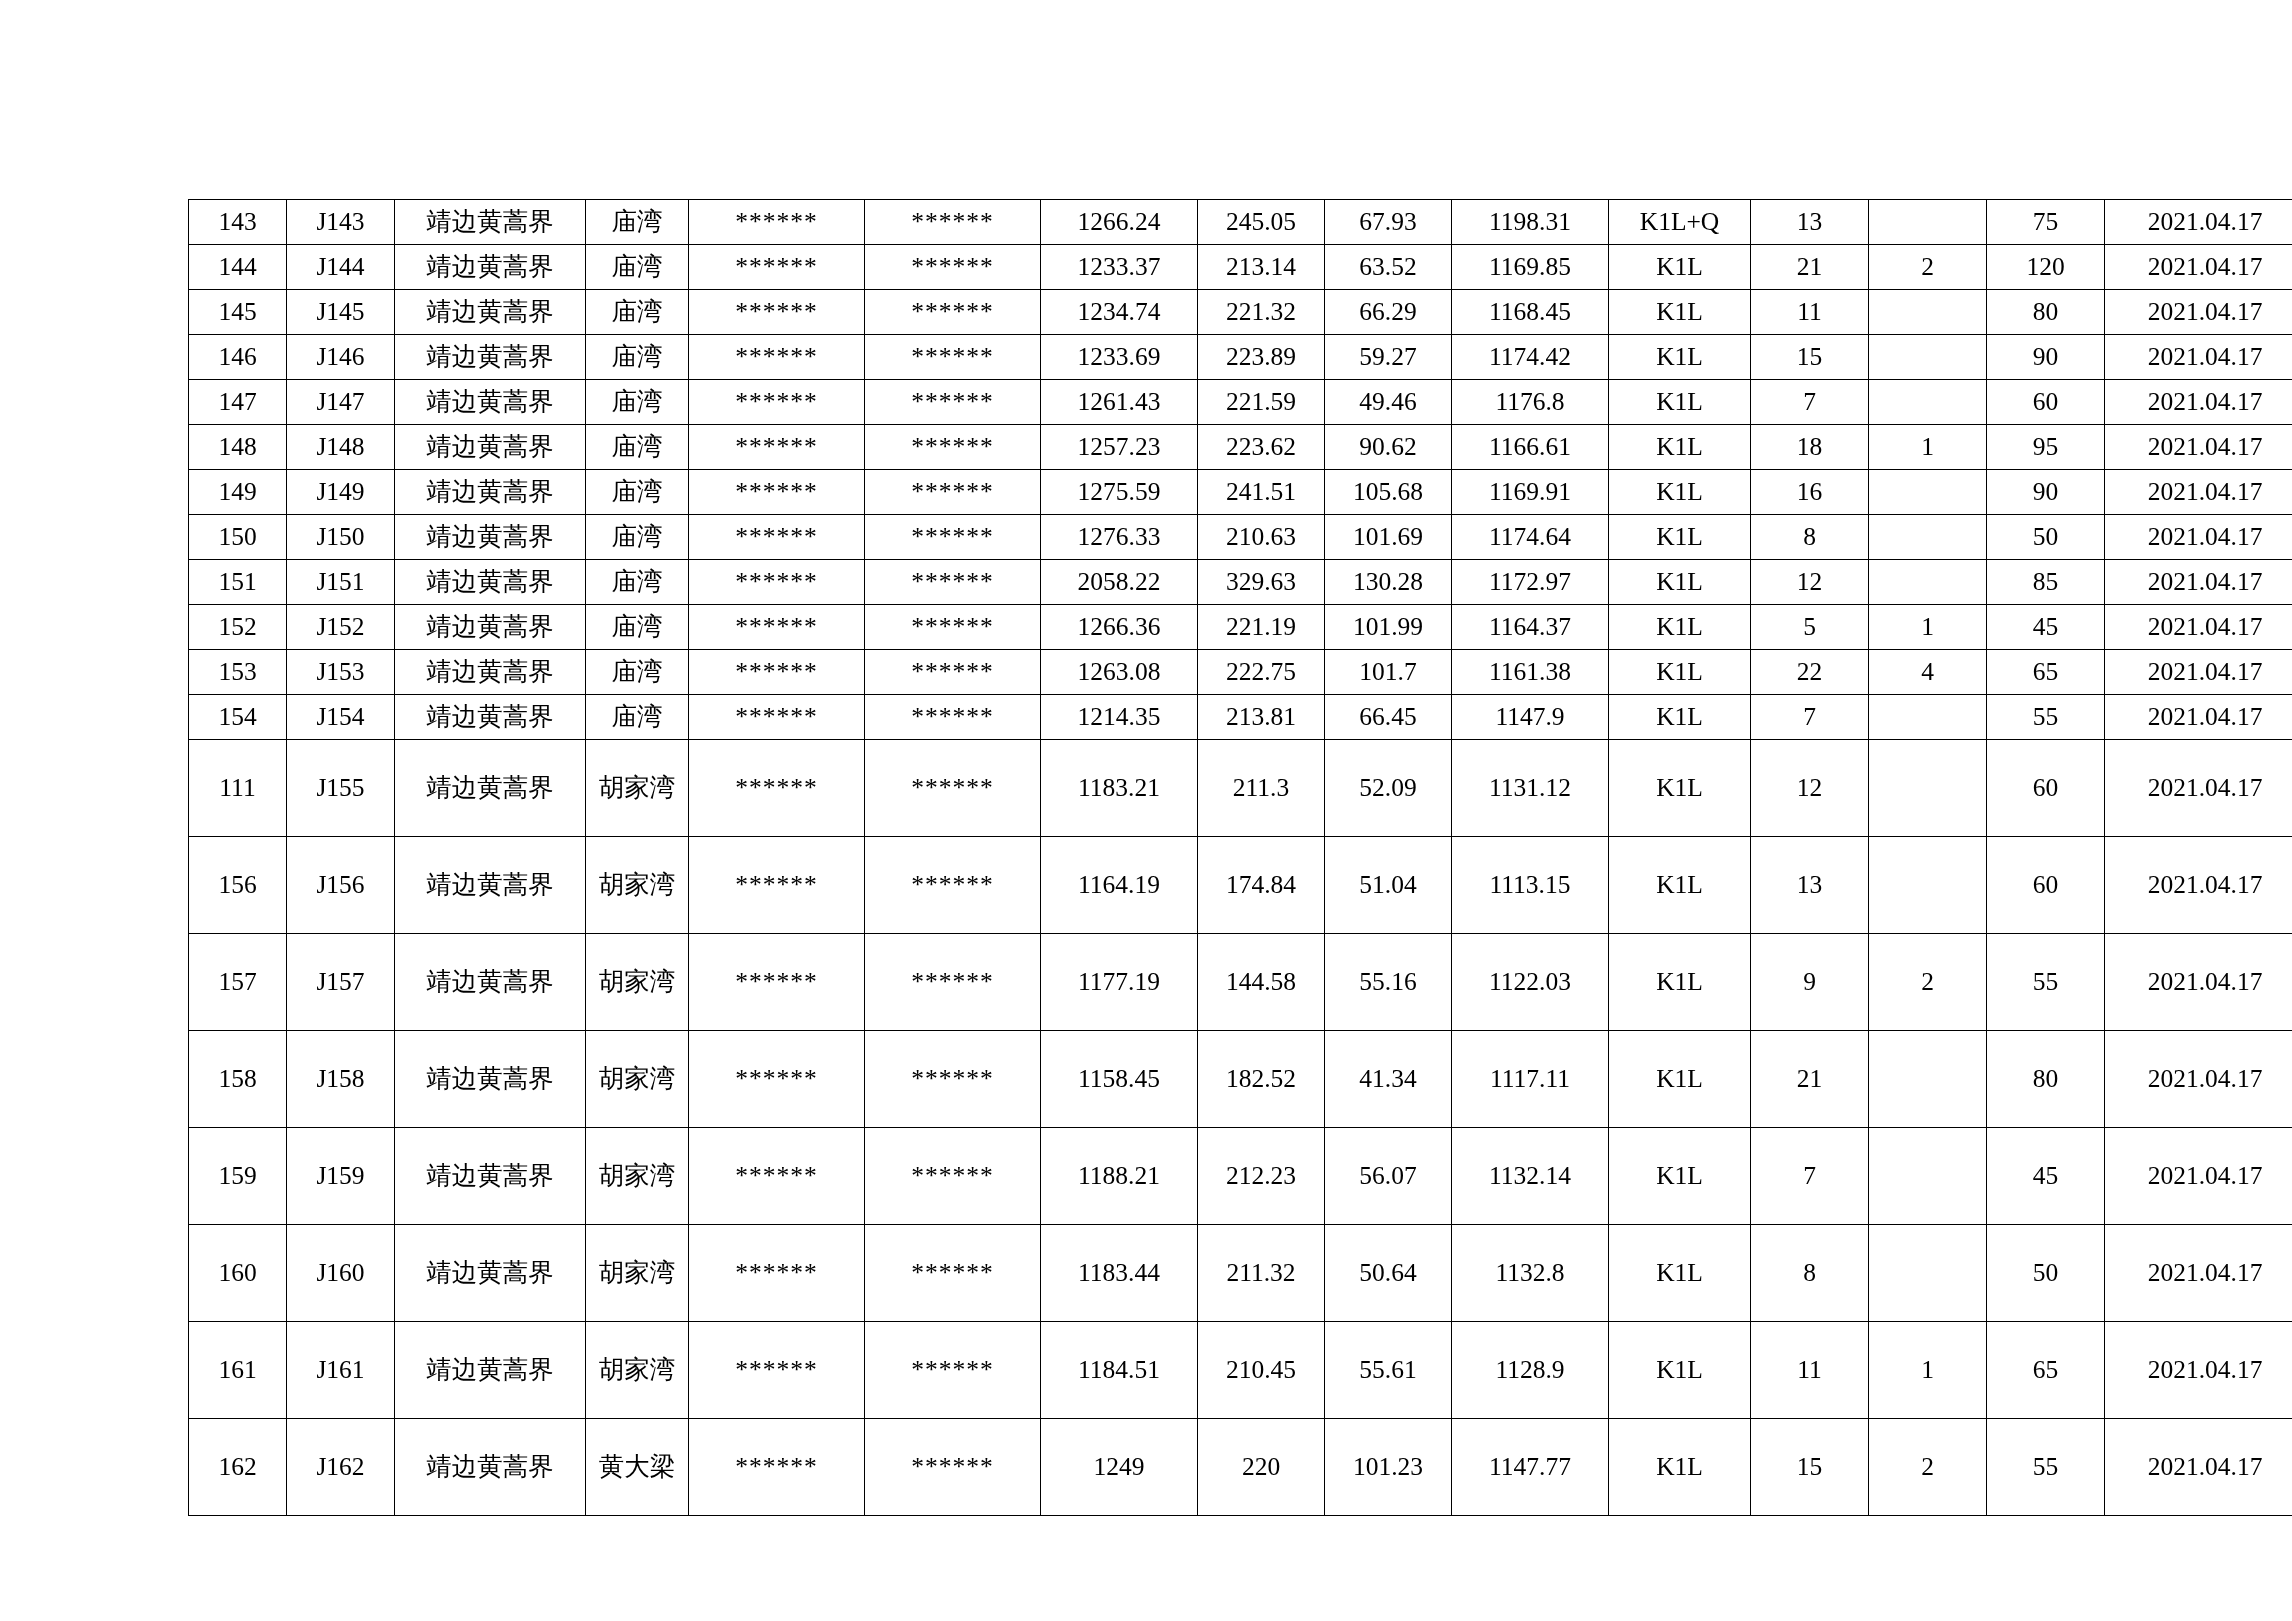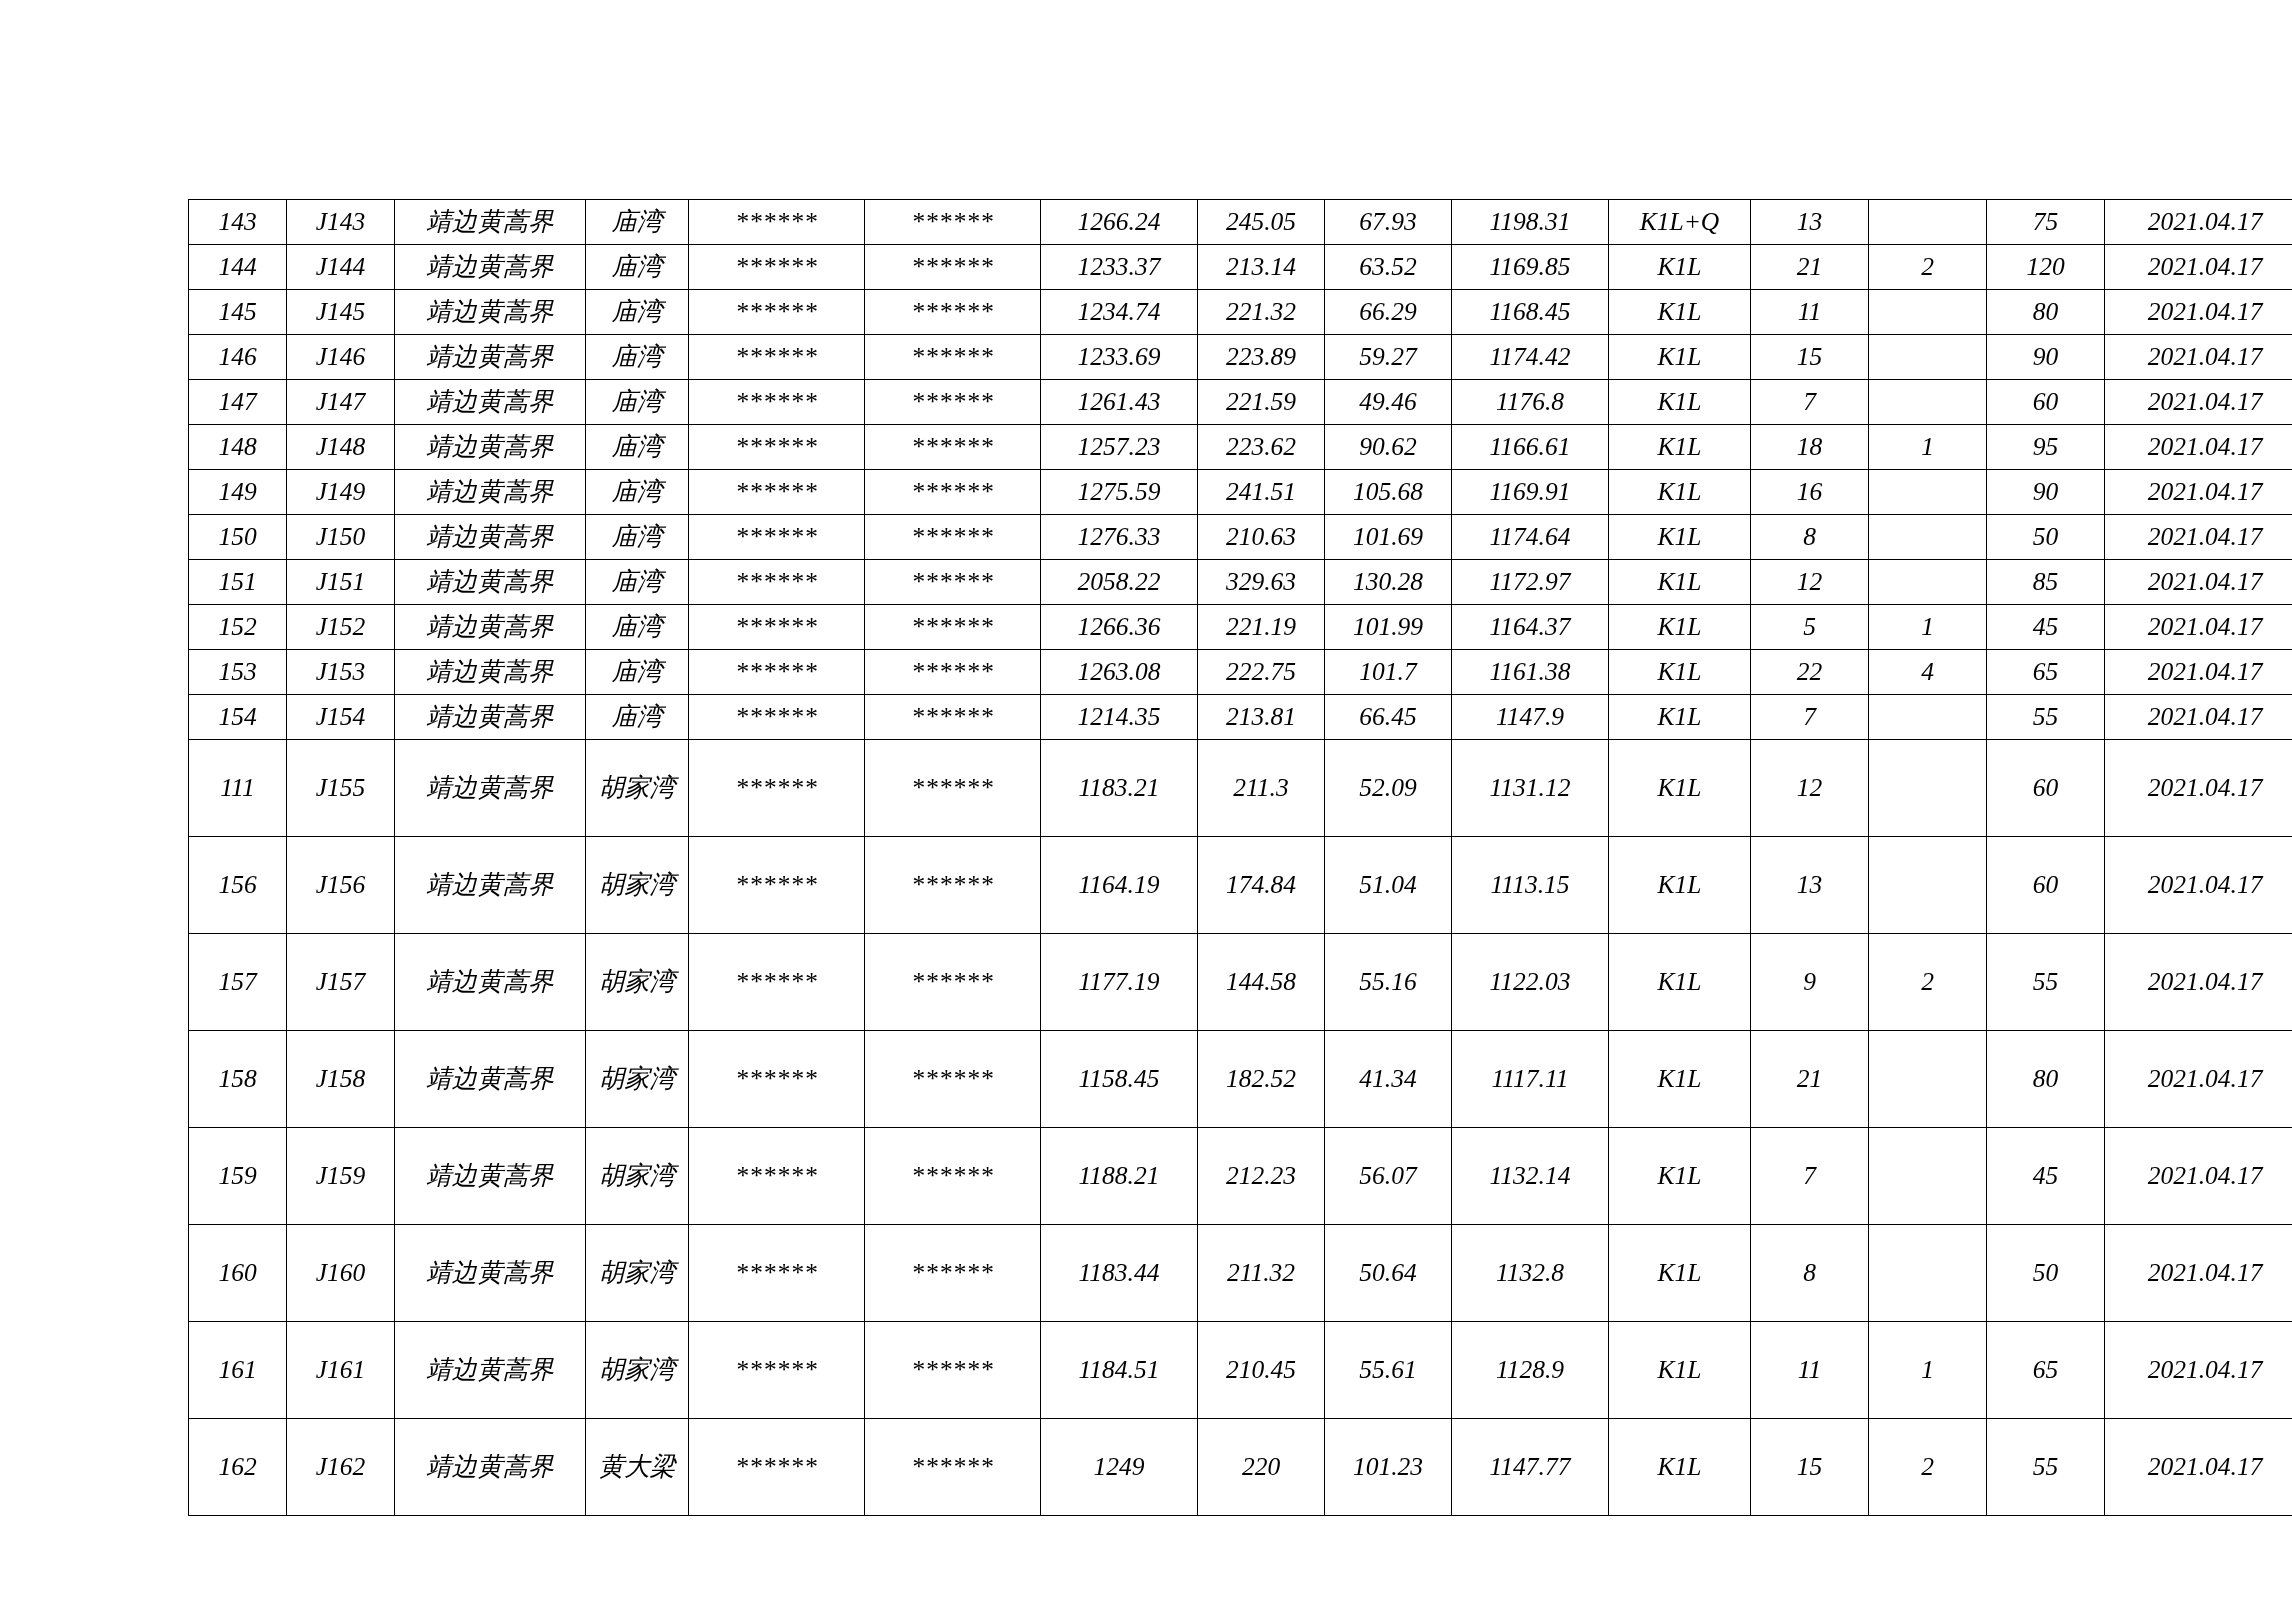--- a/index.html
+++ b/index.html
@@ -18,21 +18,20 @@
     position: relative;
     width: 2293px;
     height: 1621px;
     box-sizing: border-box;
   }
   .table-wrap {
     position: absolute;
     left: 188px;
     top: 199px;
     width: 1921px;
-    font-style: italic;
   }
   table.data-table {
     border-collapse: collapse;
     width: 1921px;
     table-layout: fixed;
   }
   table.data-table td {
     border: 1.5px solid #000000;
     text-align: center;
     vertical-align: middle;

